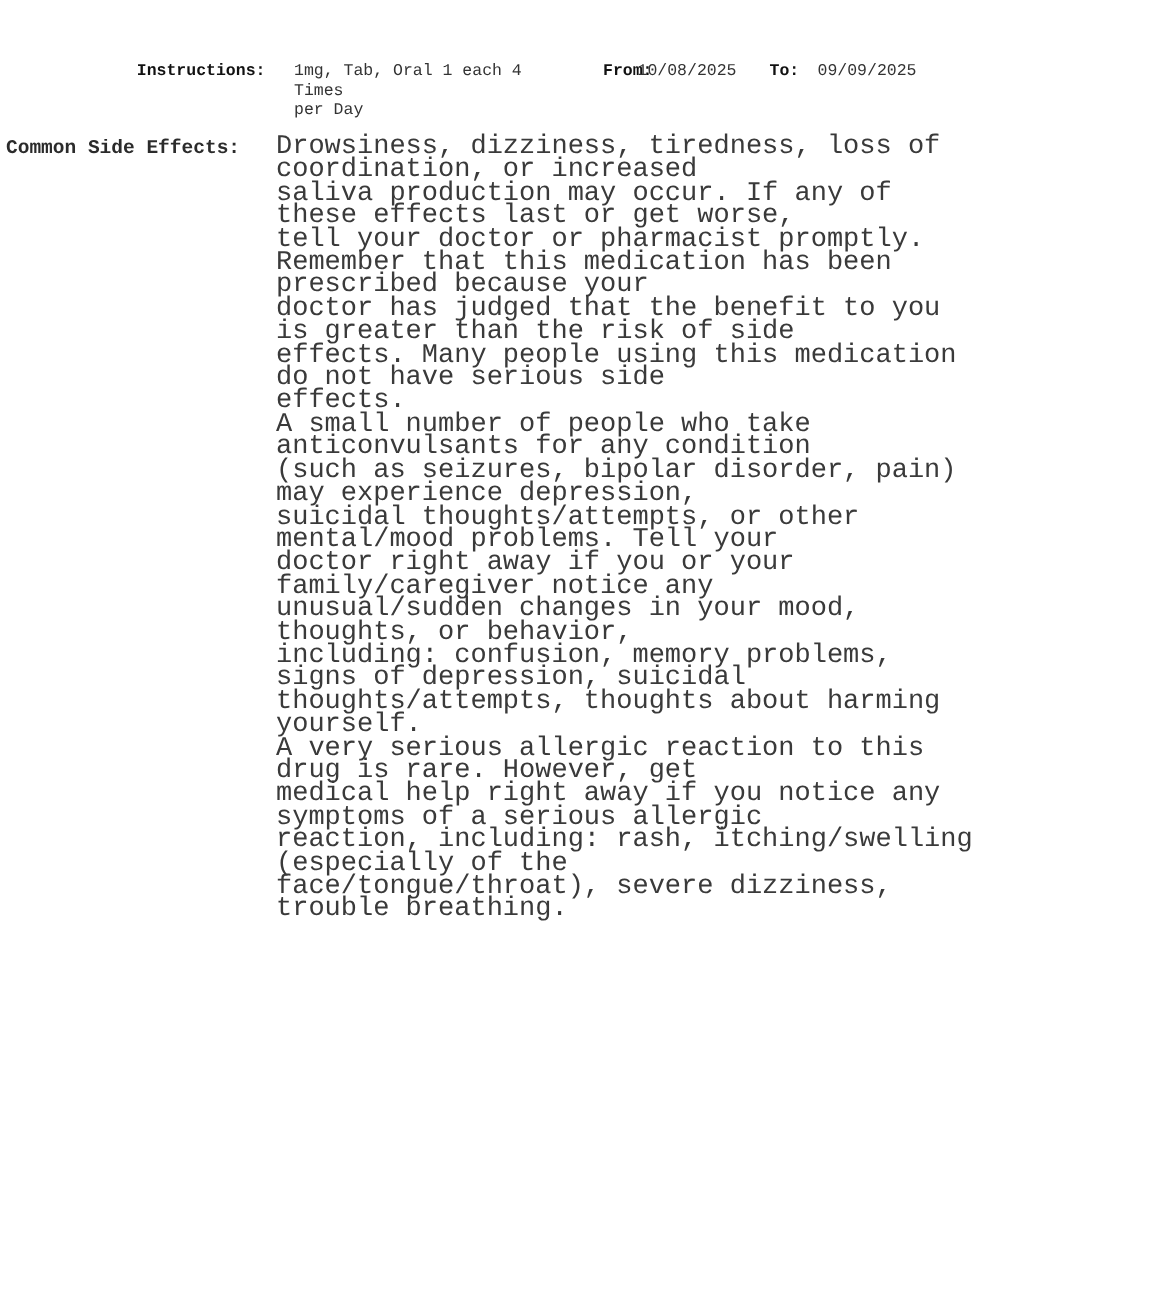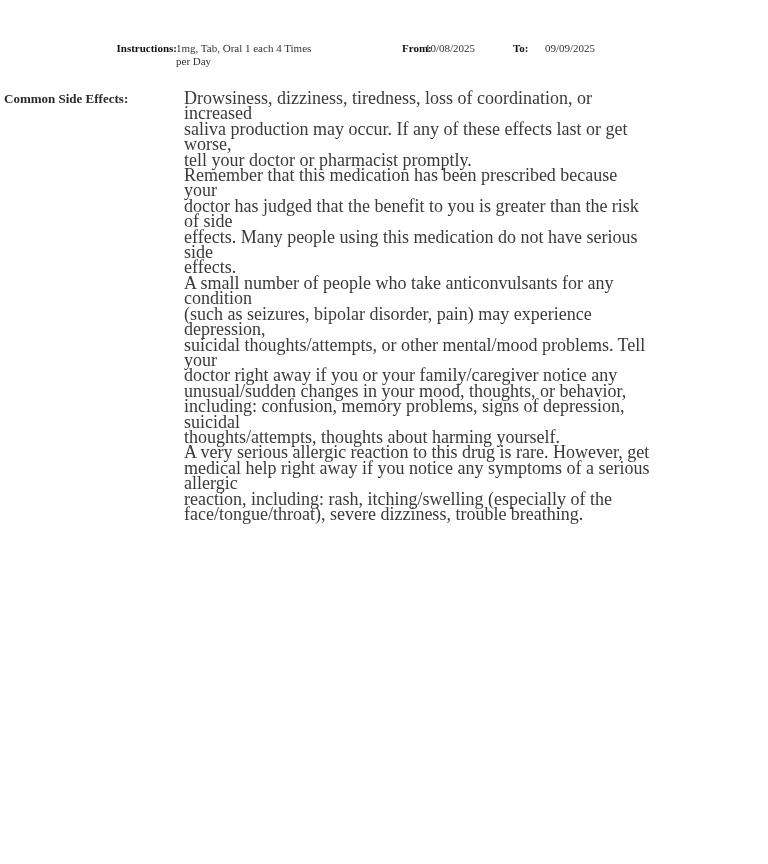--- a/index.html
+++ b/index.html
@@ -5,21 +5,21 @@
   html, body {
     margin: 0;
     padding: 0;
     background: #ffffff;
   }
   .page {
     position: relative;
     width: 768px;
     height: 864px;
     background: #ffffff;
-    font-family: Liberation Serif, serif;
+    font-family: Liberation Mono, monospace;
     overflow: hidden;
   }
   .abs { position: absolute; }
 
   
   .label-sm {
     font-size: 11px;
     font-weight: bold;
     color: #111111;
     line-height: 13px;
@@ -42,21 +42,21 @@
   .value-lg {
     font-size: 18px;
     color: #3a3a3a;
     line-height: 15.4px;
   }
 
   .pre { white-space: pre-line; }
 
   
   .pos-instructions-label { left: 0px;   top: 42px; width: 177px; text-align: right; }
-  .pos-instructions-value { left: 176px; top: 42px; width: 190px; }
+  .pos-instructions-value { left: 196px; top: 42px; width: 190px; }
   .pos-from-label         { left: 374px; top: 42px; padding-left: 28px; }
   .pos-from-value         { left: 425px; top: 42px; }
   .pos-to-label           { left: 513px; top: 42px; }
   .pos-to-value           { left: 545px; top: 42px; }
   .pos-cse-label          { left: 4px;   top: 91px; text-align: center; }
   .pos-cse-text           { left: 184px; top: 91px; width: 468px; }
 </style>
 </head>
 <body>
 

